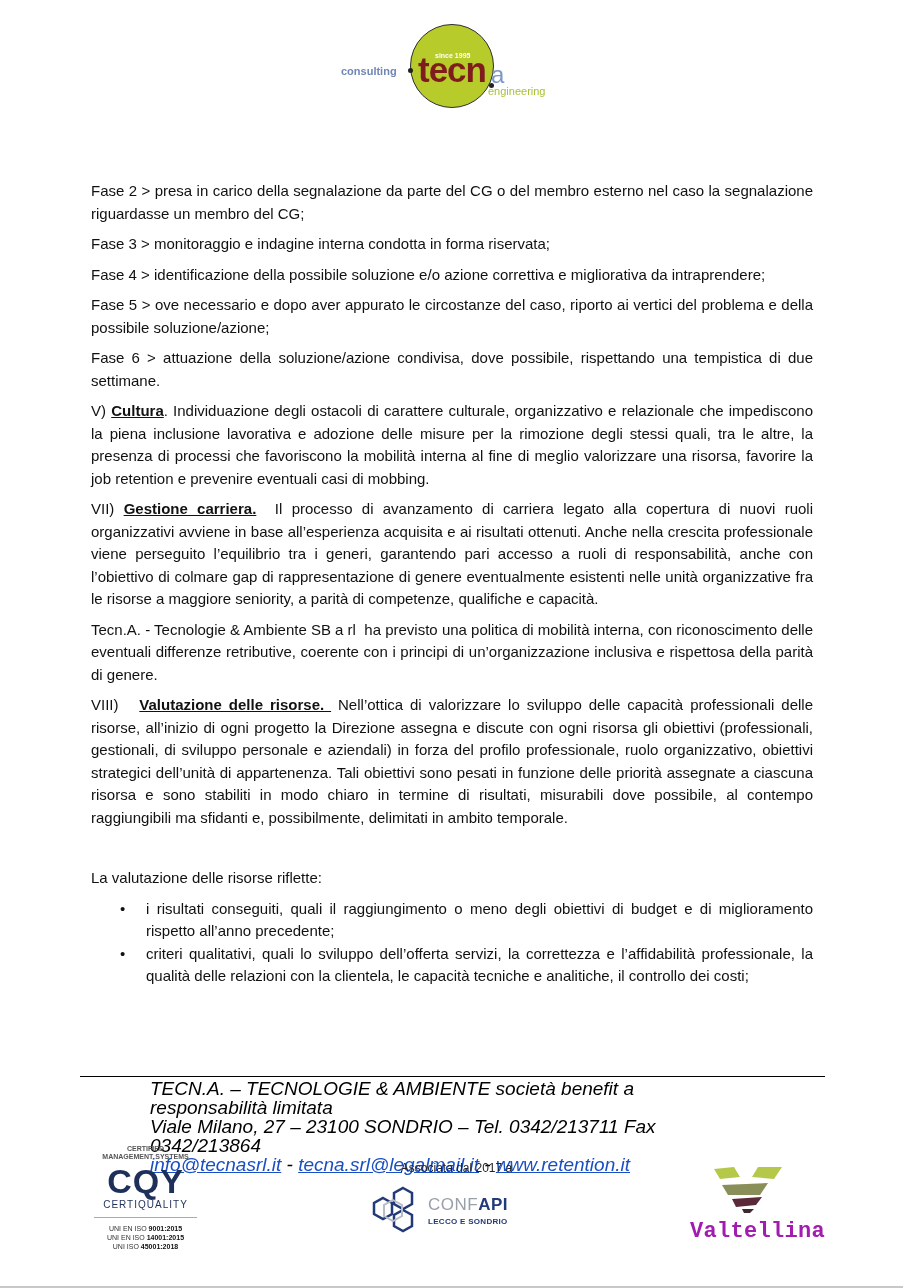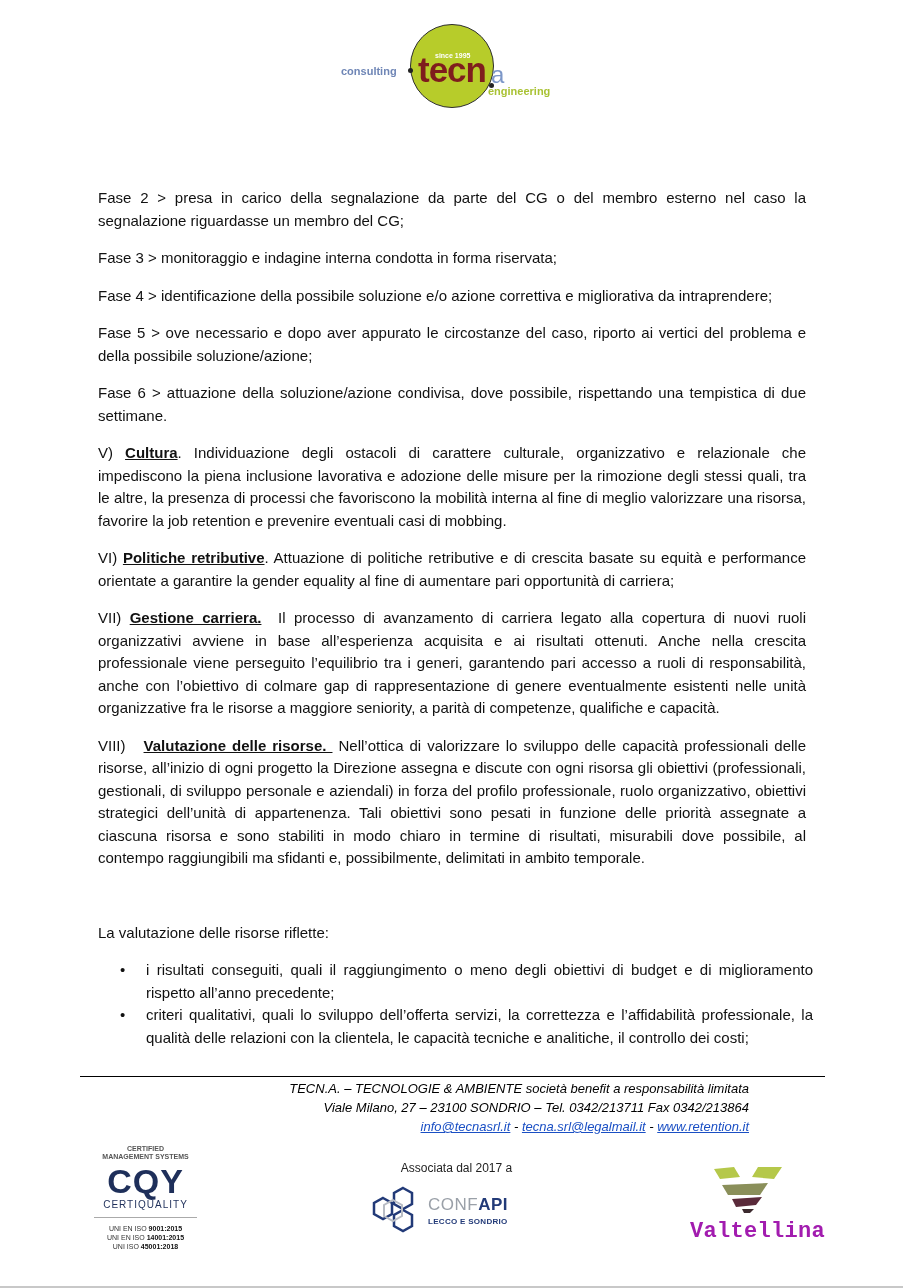--- a/index.html
+++ b/index.html
@@ -6,35 +6,35 @@
   body { width: 903px; height: 1288px; position: relative; overflow: hidden; font-family: "Liberation Sans", sans-serif; color: #000; }
   .page-bottom-edge { position: absolute; left: 0; right: 0; top: 1286px; height: 2px; background: #c8c8c8; }
 
   
   .logo { position: absolute; left: 338px; top: 24px; width: 230px; height: 85px; }
   .logo .circle { position: absolute; left: 72px; top: 0; width: 82px; height: 82px; border-radius: 50%; background: #b7cc2a; border: 1px solid #2c2c2c; }
   .logo .since { position: absolute; left: 97px; top: 28px; font-size: 7px; color: #fff; font-weight: bold; }
   .logo .tecn { position: absolute; left: 80px; top: 29px; font-size: 35px; color: #7f1d1d; font-weight: bold; letter-spacing: -1px; line-height: 34px; }
   .logo .a { position: absolute; left: 153px; top: 39px; font-size: 24px; color: #7c97c8; line-height: 24px; }
   .logo .consulting { position: absolute; left: 3px; top: 41px; font-size: 11px; color: #6f86b6; font-weight: bold; }
-  .logo .engineering { position: absolute; left: 150px; top: 61px; font-size: 11px; color: #a9c234; font-weight: bold; }
+  .logo .engineering { position: absolute; left: 150px; top: 61px; font-size: 11px; color: #a9c234; font-weight: normal; }
   .logo .dot { position: absolute; width: 5px; height: 5px; border-radius: 50%; background: #222; }
 
   
   .content { position: absolute; left: 83px; top: 172px; width: 738px; font-family: "Liberation Sans Narrow", "Liberation Sans", sans-serif; font-size: 15px; line-height: 22.5px; color: #111; }
-  .content p { margin: 15px; text-align: justify; }
+  .content p { margin: 8px; text-align: justify; }
   .content .heading { font-weight: bold; text-decoration: underline; }
   .content .gap { height: 22px; }
   .content ul { margin: 8px; padding-left: 55px; list-style: none; }
   .content li { position: relative; text-align: justify; }
   .content li::before { content: "•"; position: absolute; left: -26px; top: 0; font-size: 15px; }
 
   
   .footer-rule { position: absolute; left: 80px; top: 1076px; width: 745px; height: 1px; background: #000; }
-  .footer-lines { position: absolute; left: 144px; top: 1079px; width: 605px; text-align: right; font-family: "Liberation Sans", sans-serif; font-style: italic; font-size: 13px; line-height: 19px; color: #000; }
+  .footer-lines { position: absolute; left: 150px; top: 1079px; width: 605px; text-align: left; font-family: "Liberation Sans", sans-serif; font-style: italic; font-size: 19px; line-height: 19px; color: #000; }
   .footer-lines a { color: #1a4fc4; text-decoration: underline; }
 
   .cert { position: absolute; left: 88px; top: 1145px; width: 115px; text-align: center; font-family: "Liberation Sans", sans-serif; }
   .cert .top { font-size: 7px; font-weight: bold; color: #555; line-height: 8px; }
   .cert .cqy { font-size: 34px; font-weight: bold; color: #1e2f5a; letter-spacing: 1px; line-height: 36px; margin-top: 2px; }
   .cert .cqy span { color: #3aa0b8; }
   .cert .name { font-size: 10px; color: #1e2f5a; letter-spacing: 1px; line-height: 12px; }
   .cert .rule { height: 1px; background: #aaa; margin: 6px 6px 6px 6px; }
   .cert .iso { font-size: 7px; color: #333; line-height: 9px; }
   .cert .iso b { color: #111; }
@@ -66,24 +66,24 @@
 
 <div class="content">
   <p>Fase 2 &gt; presa in carico della segnalazione da parte del CG o del membro esterno nel caso la segnalazione riguardasse un membro del CG;</p>
   <p>Fase 3 &gt; monitoraggio e indagine interna condotta in forma riservata;</p>
   <p>Fase 4 &gt; identificazione della possibile soluzione e/o azione correttiva e migliorativa da intraprendere;</p>
   <p>Fase 5 &gt; ove necessario e dopo aver appurato le circostanze del caso, riporto ai vertici del problema e della possibile soluzione/azione;</p>
   <p>Fase 6 &gt; attuazione della soluzione/azione condivisa, dove possibile, rispettando una tempistica di due settimane.</p>
 
   <p><span>V) </span><span class="heading">Cultura</span><span>. Individuazione degli ostacoli di carattere culturale, organizzativo e relazionale che impediscono la piena inclusione lavorativa e adozione delle misure per la rimozione degli stessi quali, tra le altre, la presenza di processi che favoriscono la mobilità interna al fine di meglio valorizzare una risorsa, favorire la job retention e prevenire eventuali casi di mobbing.</span></p>
 
-  <p><span>VI) </span><span class="heading">Politiche retributive</span><span>. Attuazione di politiche retributive e di crescita basate su equità e performance orientate a garantire la gender equality al fine di aumentare pari opportunità di carriera;</span></p>
 
   <p><span>VII) </span><span class="heading">Gestione carriera.</span><span style="white-space:pre-wrap">  Il processo di avanzamento di carriera legato alla copertura di nuovi ruoli organizzativi avviene in base all’esperienza acquisita e ai risultati ottenuti. Anche nella crescita professionale viene perseguito l’equilibrio tra i generi, garantendo pari accesso a ruoli di responsabilità, anche con l’obiettivo di colmare gap di rappresentazione di genere eventualmente esistenti nelle unità organizzative fra le risorse a maggiore seniority, a parità di competenze, qualifiche e capacità.</span></p>
 
+  <p style="white-space:pre-wrap">Tecn.A. - Tecnologie &amp; Ambiente SB a rl  ha previsto una politica di mobilità interna, con riconoscimento delle eventuali differenze retributive, coerente con i principi di un’organizzazione inclusiva e rispettosa della parità di genere.</p>
 
   <p><span style="white-space:pre">VIII)   </span><span class="heading" style="white-space:pre">Valutazione delle risorse. </span><span> Nell’ottica di valorizzare lo sviluppo delle capacità professionali delle risorse, all’inizio di ogni progetto la Direzione assegna e discute con ogni risorsa gli obiettivi (professionali, gestionali, di sviluppo personale e aziendali) in forza del profilo professionale, ruolo organizzativo, obiettivi strategici dell’unità di appartenenza. Tali obiettivi sono pesati in funzione delle priorità assegnate a ciascuna risorsa e sono stabiliti in modo chiaro in termine di risultati, misurabili dove possibile, al contempo raggiungibili ma sfidanti e, possibilmente, delimitati in ambito temporale.</span></p>
 
   <div class="gap"></div>
 
   <p>La valutazione delle risorse riflette:</p>
   <ul>
     <li>i risultati conseguiti, quali il raggiungimento o meno degli obiettivi di budget e di miglioramento rispetto all’anno precedente;</li>
     <li>criteri qualitativi, quali lo sviluppo dell’offerta servizi, la correttezza e l’affidabilità professionale, la qualità delle relazioni con la clientela, le capacità tecniche e analitiche, il controllo dei costi;</li>
   </ul>

